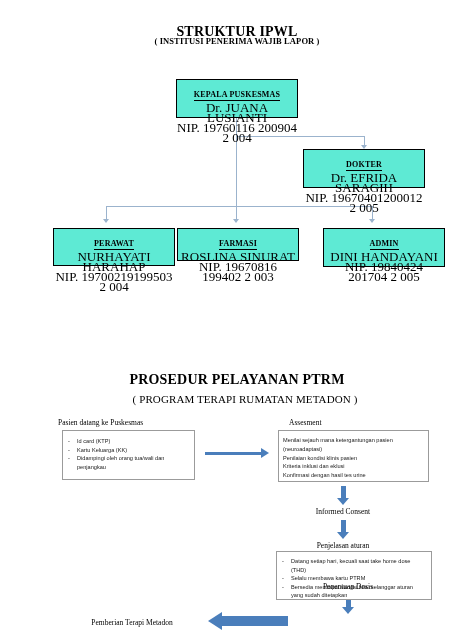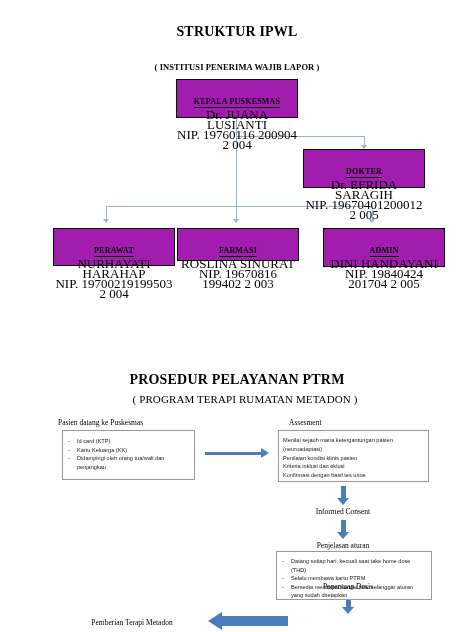--- a/index.html
+++ b/index.html
@@ -21,23 +21,23 @@
     font-weight:bold;font-size:8.5px;letter-spacing:.1px;
   }
   .title-sub2{
     left:0;right:0;text-align:center;
     font-family:"Liberation Serif", serif;
     font-size:11px;letter-spacing:.1px;margin-left:16px;
   }
 
   
   .orgbox{
-    border:1px solid #000;background:#a21caf;
+    border:1px solid #000;background:#5eead4;
     box-sizing:border-box;text-align:center;
-    padding-top:10px;
+    padding-top:3px;
   }
   .orgbox .role{
     font-family:"Liberation Serif", serif;
     font-weight:bold;font-size:8px;letter-spacing:.2px;
     display:inline-block;border-bottom:1px solid #000;
     padding-bottom:1px;line-height:9px;
   }
   .orgbox .nm{
     font-family:"Liberation Serif", serif;
     font-size:13px;line-height:10px;margin-top:2px;
@@ -96,21 +96,21 @@
   .barrow-d .headd{
     width:0;height:0;border-left:6px solid transparent;
     border-right:6px solid transparent;border-top:7px solid #4a7ebb;
   }
 </style>
 </head>
 <body>
 
 <div class="abs title-main" style="top:24px;">STRUKTUR IPWL</div>
 
-<div class="abs title-sub" style="top:62px;font-family:Liberation Serif, serif;">( INSTITUSI PENERIMA WAJIB LAPOR )</div>
+<div class="abs title-sub" style="top:36px;font-family:Liberation Serif, serif;">( INSTITUSI PENERIMA WAJIB LAPOR )</div>
 
 <div class="abs cline vline" style="left:236px;top:118px;height:48px;"></div>
 
 <div class="abs cline hline" style="left:236px;top:136px;width:128px;"></div>
 <div class="abs cline vline" style="left:364px;top:136px;height:10px;"></div>
 <div class="abs arrowdn" style="left:361px;top:145px;"></div>
 
 <div class="abs cline vline" style="left:236px;top:166px;height:42px;"></div>
 <div class="abs cline hline" style="left:106px;top:206px;width:266px;"></div>
 <div class="abs cline vline" style="left:106px;top:206px;height:14px;"></div>

